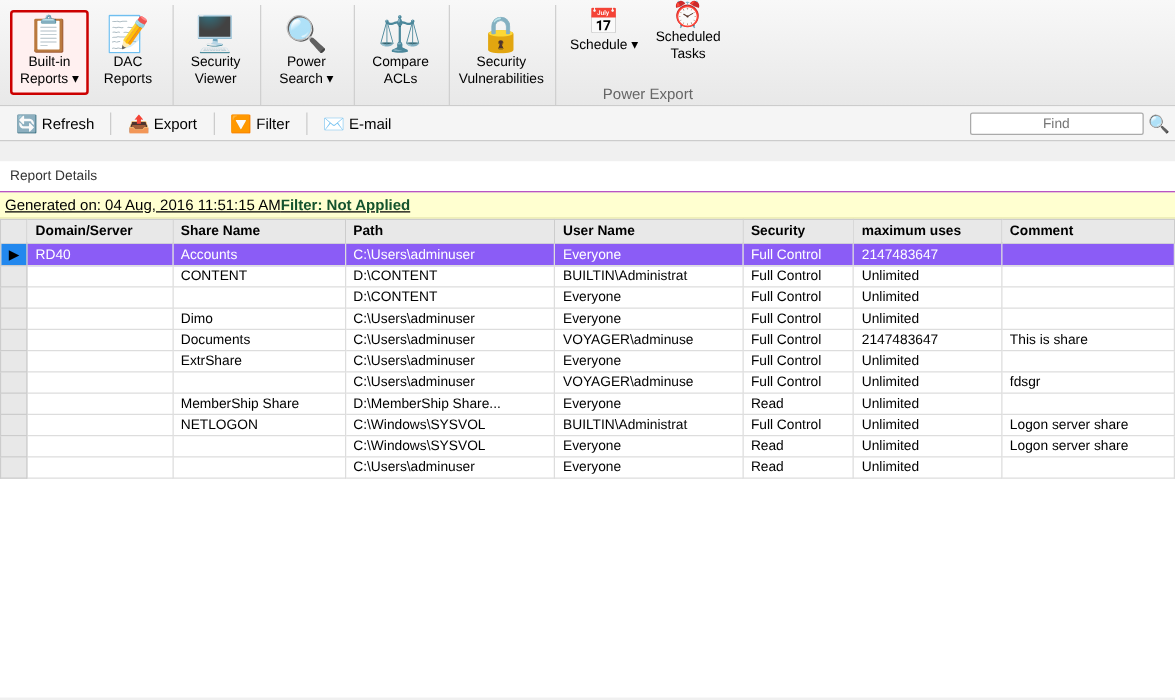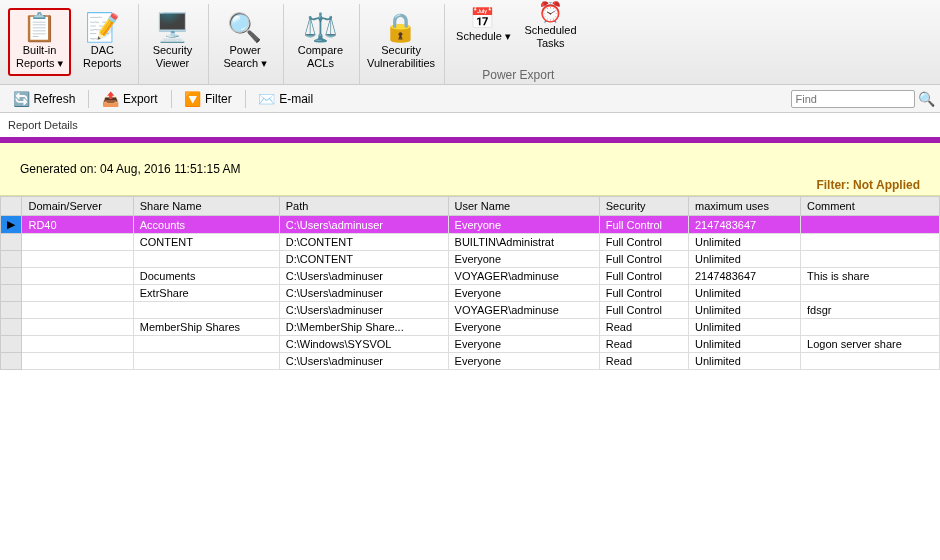--- a/index.html
+++ b/index.html
@@ -16,39 +16,39 @@
     .ribbon-group-label { position: absolute; bottom: 2px; left: 0; right: 0; text-align: center; font-size: 12px; color: #666; }
     .ribbon-btn-small { display: flex; flex-direction: column; align-items: center; justify-content: center; padding: 2px 4px; cursor: pointer; border: 1px solid transparent; border-radius: 3px; min-width: 40px; gap: 2px; background: transparent; height: 36px; }
     .ribbon-btn-small .ribbon-icon { font-size: 20px; }
 
     
     .toolbar { background: #f5f5f5; border-bottom: 1px solid #ccc; height: 28px; display: flex; align-items: center; padding: 0 4px; gap: 2px; }
     .toolbar-btn { display: flex; align-items: center; gap: 3px; padding: 3px 8px; cursor: pointer; border: 1px solid transparent; border-radius: 2px; background: transparent; }
     .toolbar-icon { font-size: 14px; }
     .toolbar-sep { width: 1px; background: #ccc; height: 18px; margin: 0 2px; }
     .find-area { margin-left: auto; display: flex; align-items: center; gap: 4px; }
-    .find-input { border: 1px solid #aaa; border-radius: 2px; padding: 2px 4px; width: 124px; font-size: 11px; }
-
-    
-    .report-details { background: #fff; padding: 6px 8px; border-bottom: 6px solid #a21caf; }
+    .find-input { border: 1px solid #aaa; border-radius: 2px; padding: 2px 4px; width: 139px; font-size: 11px; text-align: center; }
+
+    
+    .report-details { background: #fff; padding: 6px 8px; border-bottom: 1px solid #a21caf; margin-top: 16px; }
     .report-details-row { display: flex; align-items: center; gap: 8px; margin-top: 2px; }
     .report-name-label { font-weight: bold; font-size: 12px; }
     .report-name-box { border: 2px solid #cc0000; background: #fffbe6; padding: 2px 8px; font-size: 12px; }
 
     
-    .generated-bar { background: #ffffd0; padding: 3px 20px; font-size: 11px; display: flex; justify-content: space-between; align-items: center; border-bottom: 1px solid #e0e0a0; }
-    .filter-status { color: #a16207; font-weight: bold; margin-top: 32px; }
+    .generated-bar { background: #ffffd0; padding: 3px 4px; font-size: 11px; display: flex; justify-content: flex-start; align-items: center; border-bottom: 1px solid #e0e0a0; text-decoration: underline; }
+    .filter-status { color: #14532d; font-weight: bold; }
 
     
     .table-container { overflow-y: auto; height: calc(560px - 85px - 28px - 38px - 26px); background: #fff; }
     table { width: 100%; border-collapse: collapse; }
     thead tr { background: #e8e8e8; }
-    th { border: 1px solid #ccc; padding: 3px 6px; text-align: left; font-weight: normal; font-size: 11px; white-space: nowrap; position: sticky; top: 0; background: #e8e8e8; z-index: 1; }
+    th { border: 1px solid #ccc; padding: 3px 6px; text-align: left; font-weight: bold; font-size: 11px; white-space: nowrap; position: sticky; top: 0; background: #e8e8e8; z-index: 1; }
     td { border: 1px solid #ddd; padding: 2px 6px; font-size: 11px; white-space: nowrap; }
-    tr.selected td { background: #d946ef; color: #fff; }
+    tr.selected td { background: #8b5cf6; color: #fff; }
     .row-indicator { width: 16px; text-align: center; background: #e8e8e8; border: 1px solid #ccc; }
     .row-indicator.active { color: #000; }
     tr.selected .row-indicator { background: #2288ee; }
   </style>
 </head>
 <body>
 
 <div class="ribbon">
 
   <div class="ribbon-group">
@@ -186,20 +186,30 @@
           <td></td>
           <td>D:\CONTENT</td>
           <td>Everyone</td>
           <td>Full Control</td>
           <td>Unlimited</td>
           <td></td>
         </tr>
         <tr>
           <td class="row-indicator"></td>
           <td></td>
+          <td>Dimo</td>
+          <td>C:\Users\adminuser</td>
+          <td>Everyone</td>
+          <td>Full Control</td>
+          <td>Unlimited</td>
+          <td></td>
+        </tr>
+        <tr>
+          <td class="row-indicator"></td>
+          <td></td>
           <td>Documents</td>
           <td>C:\Users\adminuser</td>
           <td>VOYAGER\adminuse</td>
           <td>Full Control</td>
           <td>2147483647</td>
           <td>This is share</td>
         </tr>
         <tr>
           <td class="row-indicator"></td>
           <td></td>
@@ -216,31 +226,41 @@
           <td></td>
           <td>C:\Users\adminuser</td>
           <td>VOYAGER\adminuse</td>
           <td>Full Control</td>
           <td>Unlimited</td>
           <td>fdsgr</td>
         </tr>
         <tr>
           <td class="row-indicator"></td>
           <td></td>
-          <td>MemberShip Shares</td>
+          <td>MemberShip Share</td>
           <td>D:\MemberShip
 Share...</td>
           <td>Everyone</td>
           <td>Read</td>
           <td>Unlimited</td>
           <td></td>
         </tr>
         <tr>
           <td class="row-indicator"></td>
           <td></td>
+          <td>NETLOGON</td>
+          <td>C:\Windows\SYSVOL</td>
+          <td>BUILTIN\Administrat</td>
+          <td>Full Control</td>
+          <td>Unlimited</td>
+          <td>Logon server share</td>
+        </tr>
+        <tr>
+          <td class="row-indicator"></td>
+          <td></td>
           <td></td>
           <td>C:\Windows\SYSVOL</td>
           <td>Everyone</td>
           <td>Read</td>
           <td>Unlimited</td>
           <td>Logon server share</td>
         </tr>
         <tr>
           <td class="row-indicator"></td>
           <td></td>

